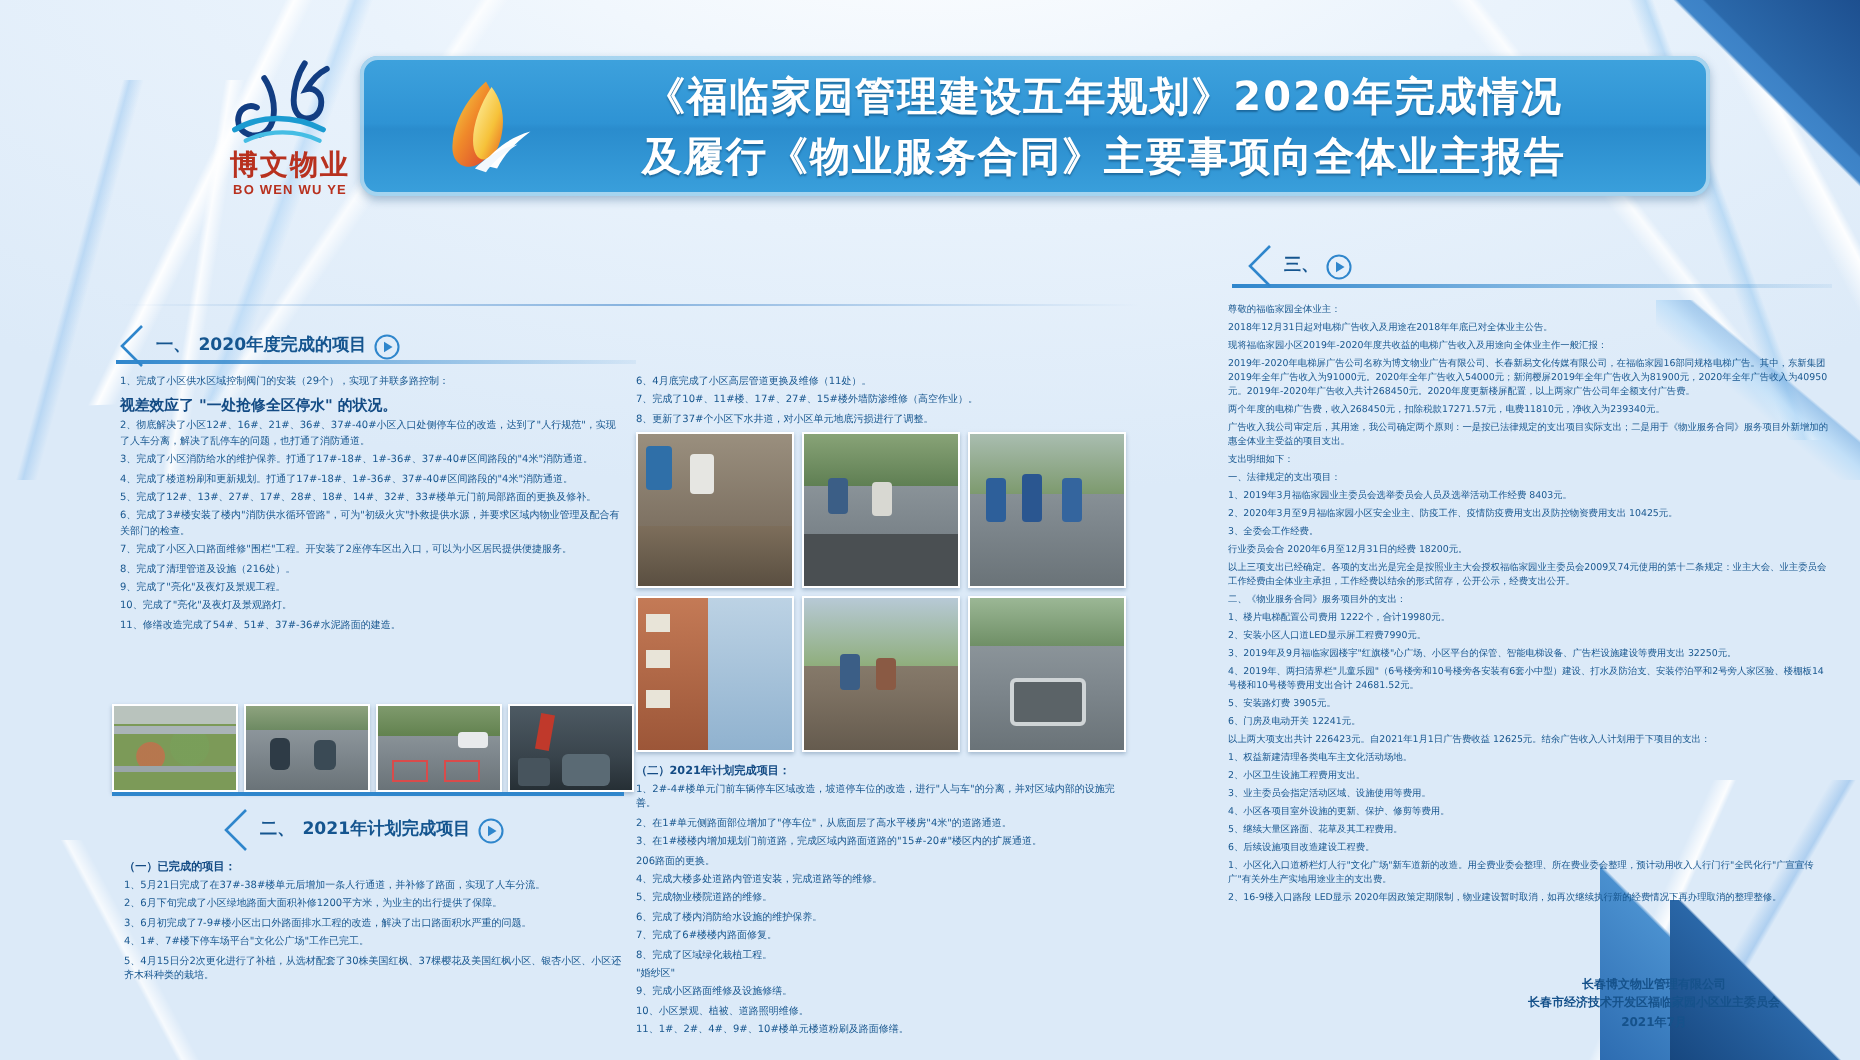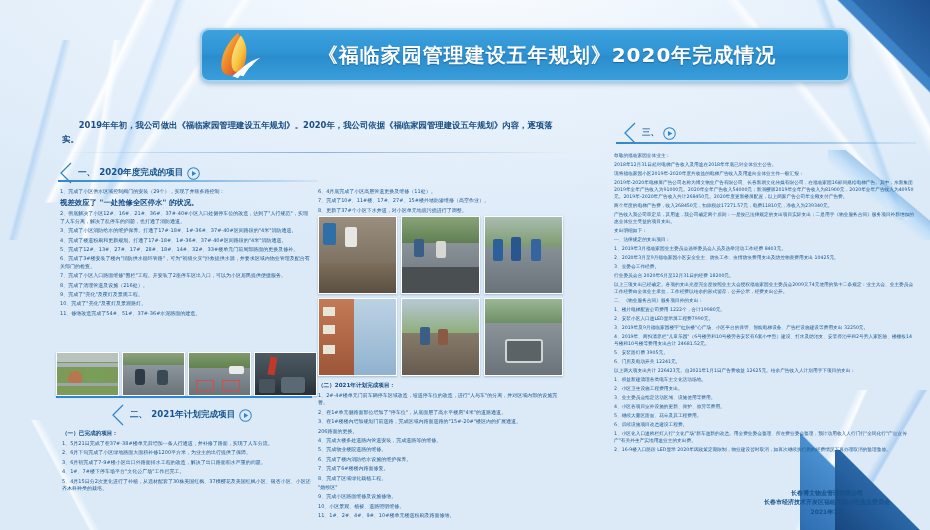--- a/index.html
+++ b/index.html
@@ -56,24 +56,24 @@
   .arrow-r{position:absolute;right:-8px;top:150px;width:110px;height:90px;
     background:linear-gradient(-140deg,rgba(255,255,255,0) 42%,rgba(110,170,225,.55) 43%,rgba(185,220,248,.75) 50%,rgba(255,255,255,0) 58%);}
 
   
   .hdr{position:absolute;left:0;top:0;width:930px;height:112px;}
   .logo{position:absolute;left:99px;top:28px;width:92px;height:78px;text-align:center;}
   .logo-mark{height:46px;display:block;margin:0 auto;}
   .logo-cn{font-family:"DejaVu Sans",sans-serif;font-size:14px;font-weight:bold;color:#b8311f;letter-spacing:1px;line-height:16px;margin-top:1px;}
   .logo-en{font-family:"Liberation Sans",sans-serif;font-size:6.5px;font-weight:bold;color:#b8311f;letter-spacing:.6px;margin-top:1px;}
 
-  .title-bar{position:absolute;left:200px;top:28px;width:650px;height:54px;
+  .title-bar{position:absolute;left:180px;top:28px;width:650px;height:70px;
     border-radius:9px;background:linear-gradient(180deg,#3ea2dd 0%,#2e93d4 48%,#2a8ccd 52%,#3aa0dc 100%);
     box-shadow:0 2px 5px rgba(25,80,130,.35), inset 0 0 0 2px rgba(255,255,255,.55);
-    display:flex;align-items:center;}
+    display:flex;align-items:center;padding-left:25px;}
   .title-feather{width:56px;height:50px;flex:0 0 56px;margin-left:10px;}
   .title-txt{flex:1;text-align:center;padding-right:22px;}
   .title-l1,.title-l2{font-family:"DejaVu Sans",sans-serif;color:#ffffff;font-weight:bold;
     letter-spacing:1px;line-height:30px;white-space:nowrap;
     text-shadow:0 1px 1px rgba(0,50,90,.45);}
   .title-l1{font-size:20px;}
   .title-l2{font-size:20px;}
 
   
   .intro{position:absolute;left:62px;top:118px;width:500px;
@@ -124,20 +124,30 @@
   <div class="swoosh sw-rb"></div>
   <div class="swoosh sw-lb"></div>
   <div class="ribbon-tr"></div>
   <div class="ribbon-tr2"></div>
   <div class="ribbon-br"></div>
   <div class="ribbon-br2"></div>
   <div class="arrow-r"></div>
 
   <div class="hdr">
 
+    <div class="logo">
+      <svg class="logo-mark" viewBox="0 0 100 50">
+        <path d="M58 4 C54 10 52 18 52 24 C52 30 55 34 59 34 C64 34 67 30 67 25 C67 20 63 17 59 18 C62 13 66 9 70 7" fill="none" stroke="#123d82" stroke-width="3.2" stroke-linecap="round"></path>
+        <path d="M36 12 C40 18 42 26 41 33 C40 40 35 44 29 43 C24 42 21 38 22 33 C23 28 28 26 32 28" fill="none" stroke="#123d82" stroke-width="3.2" stroke-linecap="round"></path>
+        <path d="M20 40 C34 32 52 32 68 40" fill="none" stroke="#1b9bd1" stroke-width="3" stroke-linecap="round"></path>
+        <path d="M26 46 C38 40 54 40 66 46" fill="none" stroke="#45bde4" stroke-width="2.4" stroke-linecap="round"></path>
+      </svg>
+      <div class="logo-cn">博文物业</div>
+      <div class="logo-en">BO WEN WU YE</div>
+    </div>
 
     <div class="title-bar">
       <svg class="title-feather" viewBox="0 0 60 54">
         <defs>
           <linearGradient id="fg1" x1="0" y1="0" x2="1" y2="1">
             <stop offset="0%" stop-color="#f4e04a"></stop>
               <stop offset="45%" stop-color="#f08a2a"></stop>
               <stop offset="100%" stop-color="#d63a2f"></stop>
           </linearGradient>
           <linearGradient id="fg2" x1="0" y1="0" x2="1" y2="1">
@@ -146,27 +156,25 @@
               <stop offset="100%" stop-color="#e8641f"></stop>
           </linearGradient>
         </defs>
         <path d="M30 3 C20 12 13 24 12 36 C11 44 15 49 21 49 C28 49 33 42 35 33 C37 22 35 11 30 3 Z" fill="url(#fg1)"></path>
         <path d="M33 6 C27 15 23 26 23 35 C23 42 26 46 30 45 C35 44 38 37 39 28 C40 19 37 11 33 6 Z" fill="url(#fg2)"></path>
         <path d="M28 48 C34 40 43 33 54 30 C46 36 40 42 36 50 Z" fill="#ffffff"></path>
         <path d="M24 50 C30 44 38 39 47 37 C39 42 33 47 30 52 Z" fill="#f2f8fd"></path>
       </svg>
       <div class="title-txt">
         <div class="title-l1">《福临家园管理建设五年规划》2020年完成情况</div>
+        <div class="title-l2">及履行《物业服务合同》主要事项向全体业主报告</div>
       </div>
     </div>
   </div>
 
-  <div class="intro">
-    <p>2019年年初，我公司做出《福临家园管理建设五年规划》。2020年，我公司依据《福临家园管理建设五年规划》内容，逐项落实。</p>
-  </div>
   <div class="hline" style="left:60px;top:152px;width:510px;"></div>
 
   <div class="sec-hdr" style="left:58px;top:162px;">
     <svg class="sec-chev" viewBox="0 0 16 22">
       <path d="M13 1 L3 11 L13 21" fill="none" stroke="#2f86cc" stroke-width="1.3"></path>
     </svg>
     <span class="sec-label">一、</span>
     <span class="sec-label">2020年度完成的项目</span>
     <svg class="sec-play" viewBox="0 0 14 14">
       <circle cx="7" cy="7" r="6.2" fill="none" stroke="#2f86cc" stroke-width="1.1"></circle>

